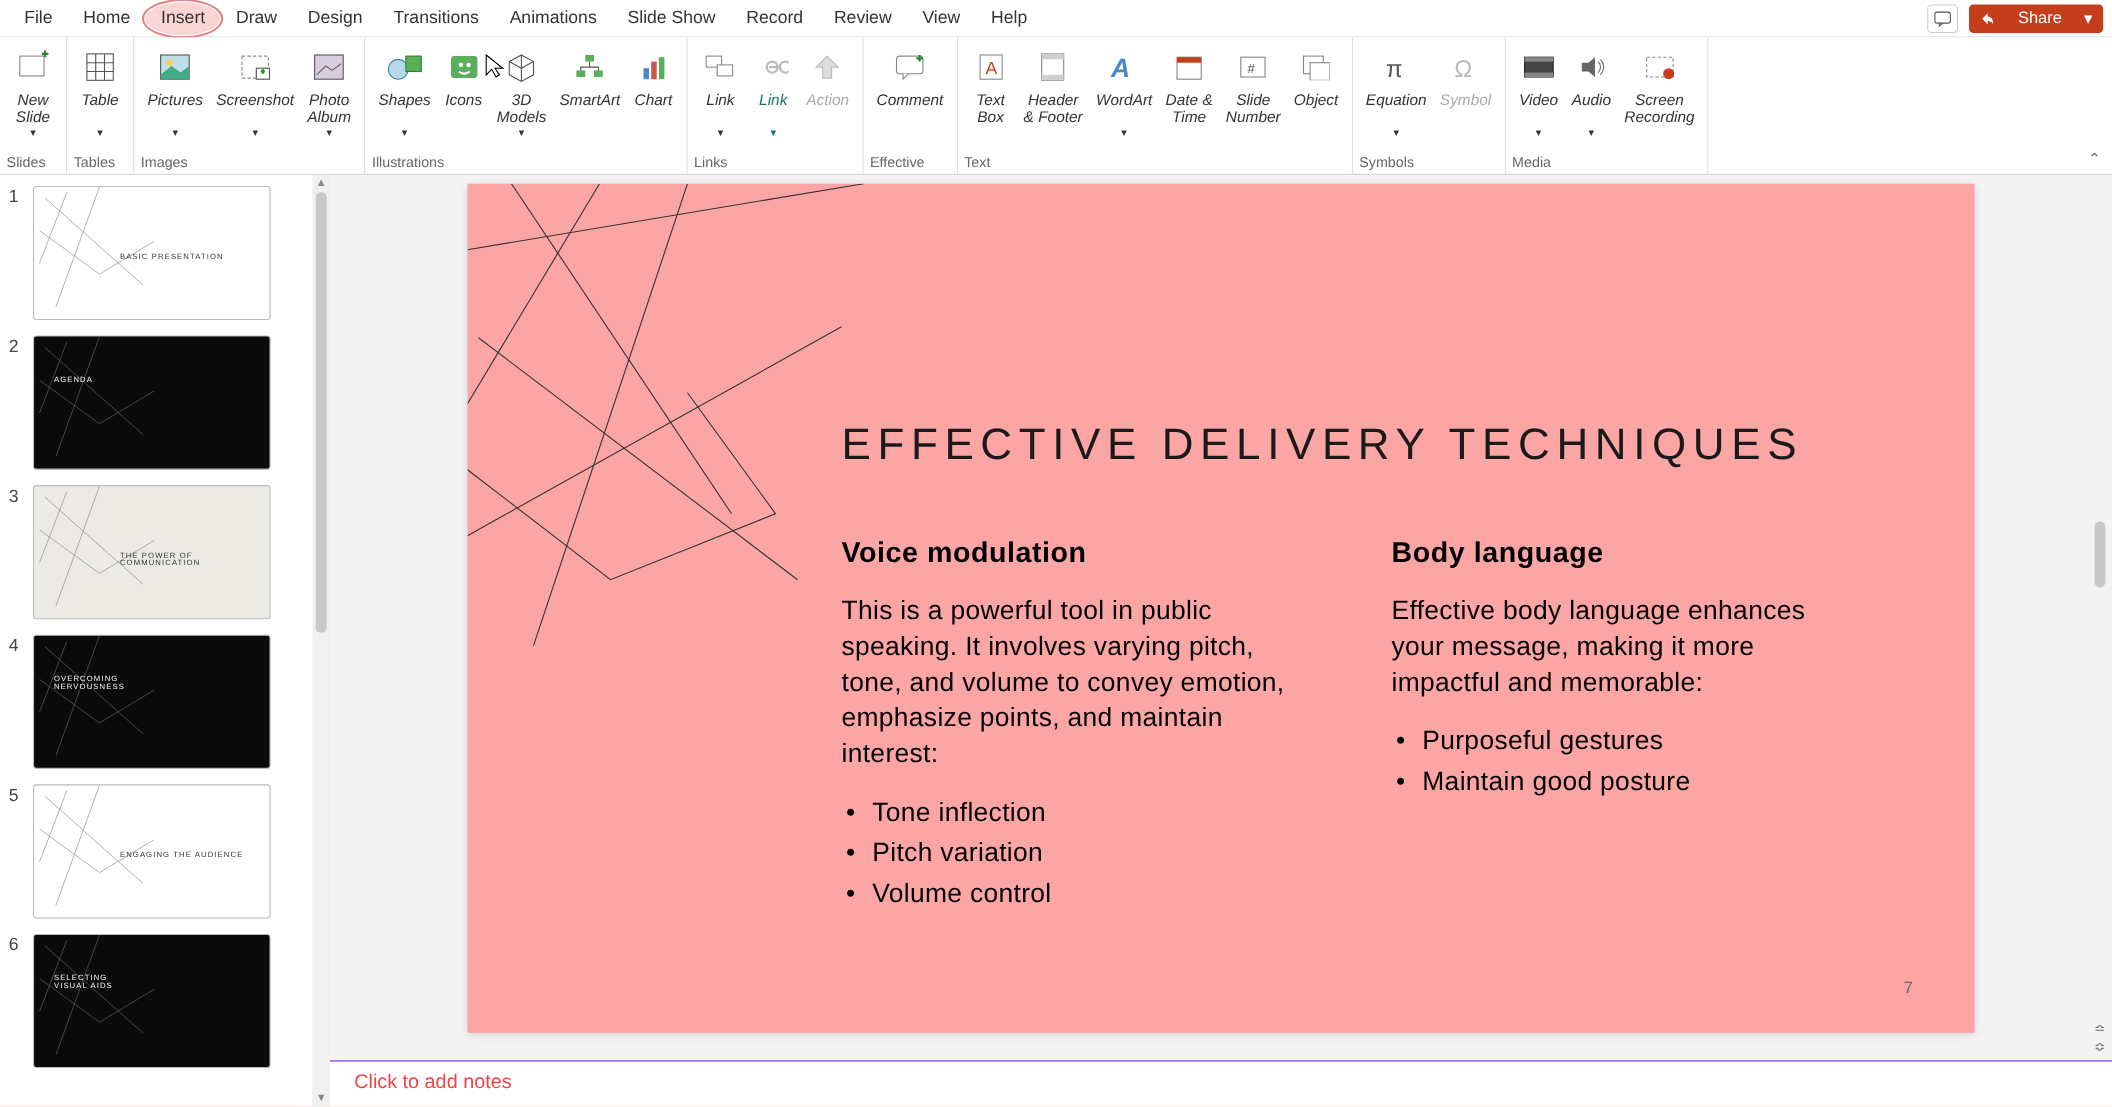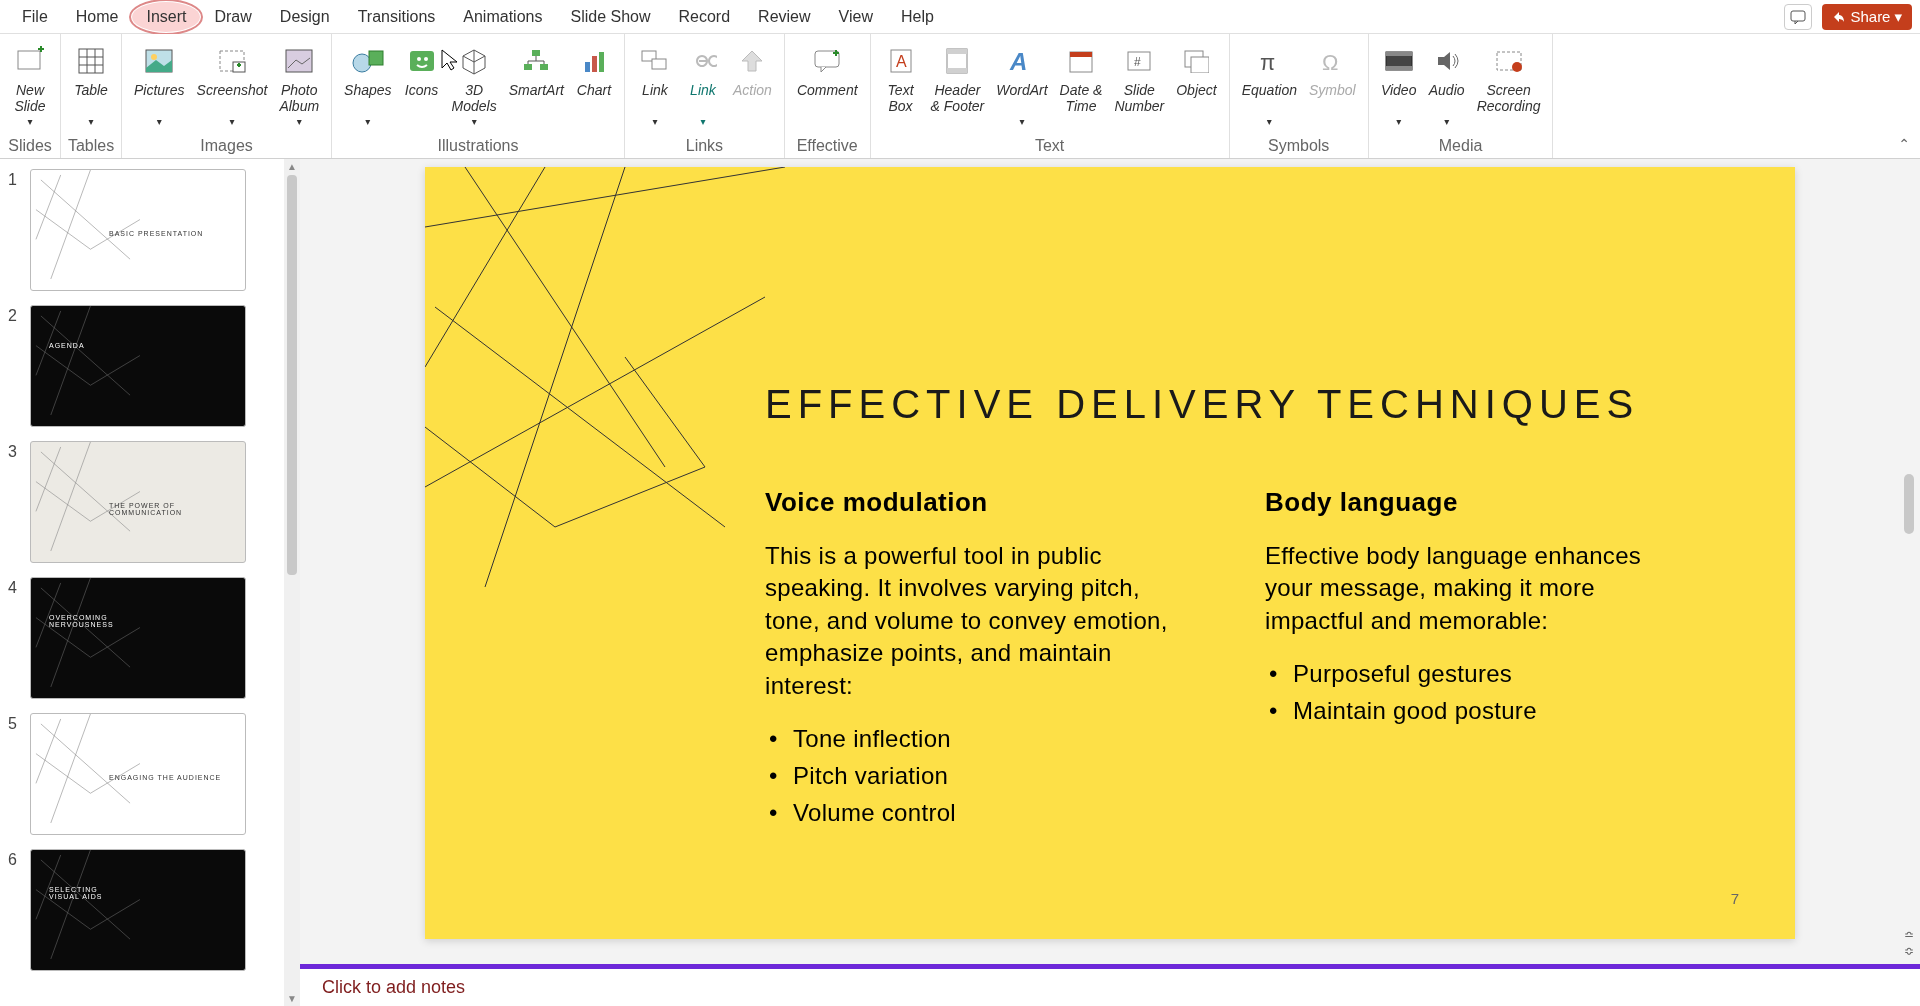--- a/index.html
+++ b/index.html
@@ -4,62 +4,62 @@
 <style>
 * { margin: 0; padding: 0; box-sizing: border-box; font-family: "Segoe UI", Arial, sans-serif; }
 body { background: #fff; width: 1920px; height: 1006px; overflow: hidden; }
 
 .menubar { height: 34px; display: flex; align-items: center; padding: 0 8px; background: #fff; border-bottom: 1px solid #e0e0e0; }
 .menu-item { padding: 6px 14px; font-size: 16px; color: #333; cursor: pointer; }
 .menu-item.active { background: #fbd4d4; border-radius: 50%; position: relative; }
 .menu-item.active::after { content:""; position:absolute; inset:-3px; border:2px solid #d88; border-radius:50%; }
 .share-area { margin-left: auto; display: flex; align-items: center; gap: 10px; }
 .chat-btn { width: 28px; height: 26px; border:1px solid #ccc; border-radius:4px; display:flex; align-items:center; justify-content:center; }
-.share-btn { background:#c43e1c; color:#fff; padding:4px 10px; border-radius:4px; font-size:15px; display:flex; align-items:center; gap:4px; }
+.share-btn { background:#c43e1c; color:#fff; padding:4px 10px; border-radius:4px; font-size:15px; display:flex; align-items:center; gap:20px; }
 
 .ribbon { height: 125px; display: flex; background:#fff; border-bottom:1px solid #d0d0d0; position:relative; }
 .ribbon-group { display:flex; flex-direction:column; padding: 4px 6px 0 6px; border-right:1px solid #e0e0e0; }
 .ribbon-group:last-child { border-right:none; }
 .ribbon-row { display:flex; align-items:flex-start; gap: 0; flex:1; }
 .rbtn { display:flex; flex-direction:column; align-items:center; justify-content:flex-start; padding: 4px 6px; font-size: 14px; color:#333; min-width: 48px; cursor:pointer; text-align:center; line-height:1.15; }
 .rbtn .ico { height: 38px; display:flex; align-items:center; justify-content:center; margin-bottom:2px; position:relative; }
 .rbtn .lbl { min-height: 34px; font-style: italic; }
-.group-label { font-size: 16px; color:#666; text-align:center; padding-bottom:3px; }
+.group-label { font-size: 13px; color:#666; padding-bottom:3px; }
 .collapse-caret { position:absolute; right:10px; bottom:6px; font-size:14px; color:#666; cursor:pointer; }
 
 .work-area { display:flex; height: calc(1006px - 34px - 125px); }
 .thumb-panel { width: 300px; background:#fff; position:relative; display:flex; }
 .thumbs { flex:1; padding: 10px 8px 0 8px; overflow:hidden; }
 .thumb-scroll { width: 16px; background:#f0f0f0; position:relative; }
 .thumb-scroll .track { position:absolute; top:16px; bottom:16px; left:3px; right:3px; background:#f0f0f0; }
 .thumb-scroll .handle { position:absolute; top:16px; left:3px; right:3px; height:400px; background:#c8c8c8; border-radius:4px; }
 .thumb-row { display:flex; align-items:flex-start; margin-bottom: 14px; }
 .thumb-num { width: 22px; font-size:16px; color:#444; padding-top: 2px; }
 .thumb { width: 216px; height: 122px; border:1px solid #bbb; background:#fff; border-radius:3px; overflow:hidden; cursor:pointer; position:relative; }
 .thumb.dark { background:#0a0a0a; }
 .thumb.beige { background:#eceae4; }
 .thumb .ttext { position:absolute; font-size:7px; letter-spacing:1px; color:#333; }
 .thumb.dark .ttext { color:#fff; }
 
 .canvas-area { flex:1; background:#f3f3f3; display:flex; flex-direction:column; position:relative; }
 .canvas-wrap { flex:1; display:flex; align-items:flex-start; justify-content:center; padding-top:8px; }
-.slide { width: 1370px; height: 772px; background:#fde047; position:relative; box-shadow: 0 2px 8px rgba(0,0,0,.15); }
+.slide { width: 1370px; height: 772px; background:#fca5a5; position:relative; box-shadow: 0 2px 8px rgba(0,0,0,.15); }
 .slide svg.deco { position:absolute; top:0; left:0; }
 .slide-title { position:absolute; top: 215px; left: 340px; font-size: 40px; letter-spacing: 6px; color:#1a1a1a; font-weight:500; }
 .col { position:absolute; width: 420px; }
 .col.left { left: 340px; top: 320px; }
 .col.right { left: 840px; top: 320px; }
 .col h3 { font-size: 26px; font-weight:700; margin-bottom: 22px; letter-spacing:.5px; }
 .col p { font-size: 24px; line-height:1.35; margin-bottom: 18px; letter-spacing:.3px; }
 .col ul { list-style:none; }
 .col li { font-size: 24px; line-height:1.55; padding-left: 28px; position:relative; letter-spacing:.3px; }
 .col li::before { content:"•"; position:absolute; left:4px; }
 .page-num { position:absolute; bottom: 32px; right: 56px; font-size: 15px; color:#666; }
 
-.notes { height: 42px; background:#fff; border-top:5px solid #6d28d9; padding: 8px 22px; color:#7f1d1d; font-size: 18px; }
+.notes { height: 42px; background:#fff; border-top:1px solid #6d28d9; padding: 8px 22px; color:#ef4444; font-size: 18px; }
 
 .right-vscroll { position:absolute; right:4px; top: 15px; bottom: 60px; width: 14px; }
 .right-vscroll .hndl { position:absolute; top: 300px; width:10px; height: 60px; background:#c8c8c8; border-radius:5px; left:2px; }
 .nav-arrows { position:absolute; right:6px; bottom: 48px; display:flex; flex-direction:column; gap:2px; }
 .nav-arrows span { font-size:12px; color:#666; cursor:pointer; }
 
 
 .thumb svg { position:absolute; inset:0; }
 
 

